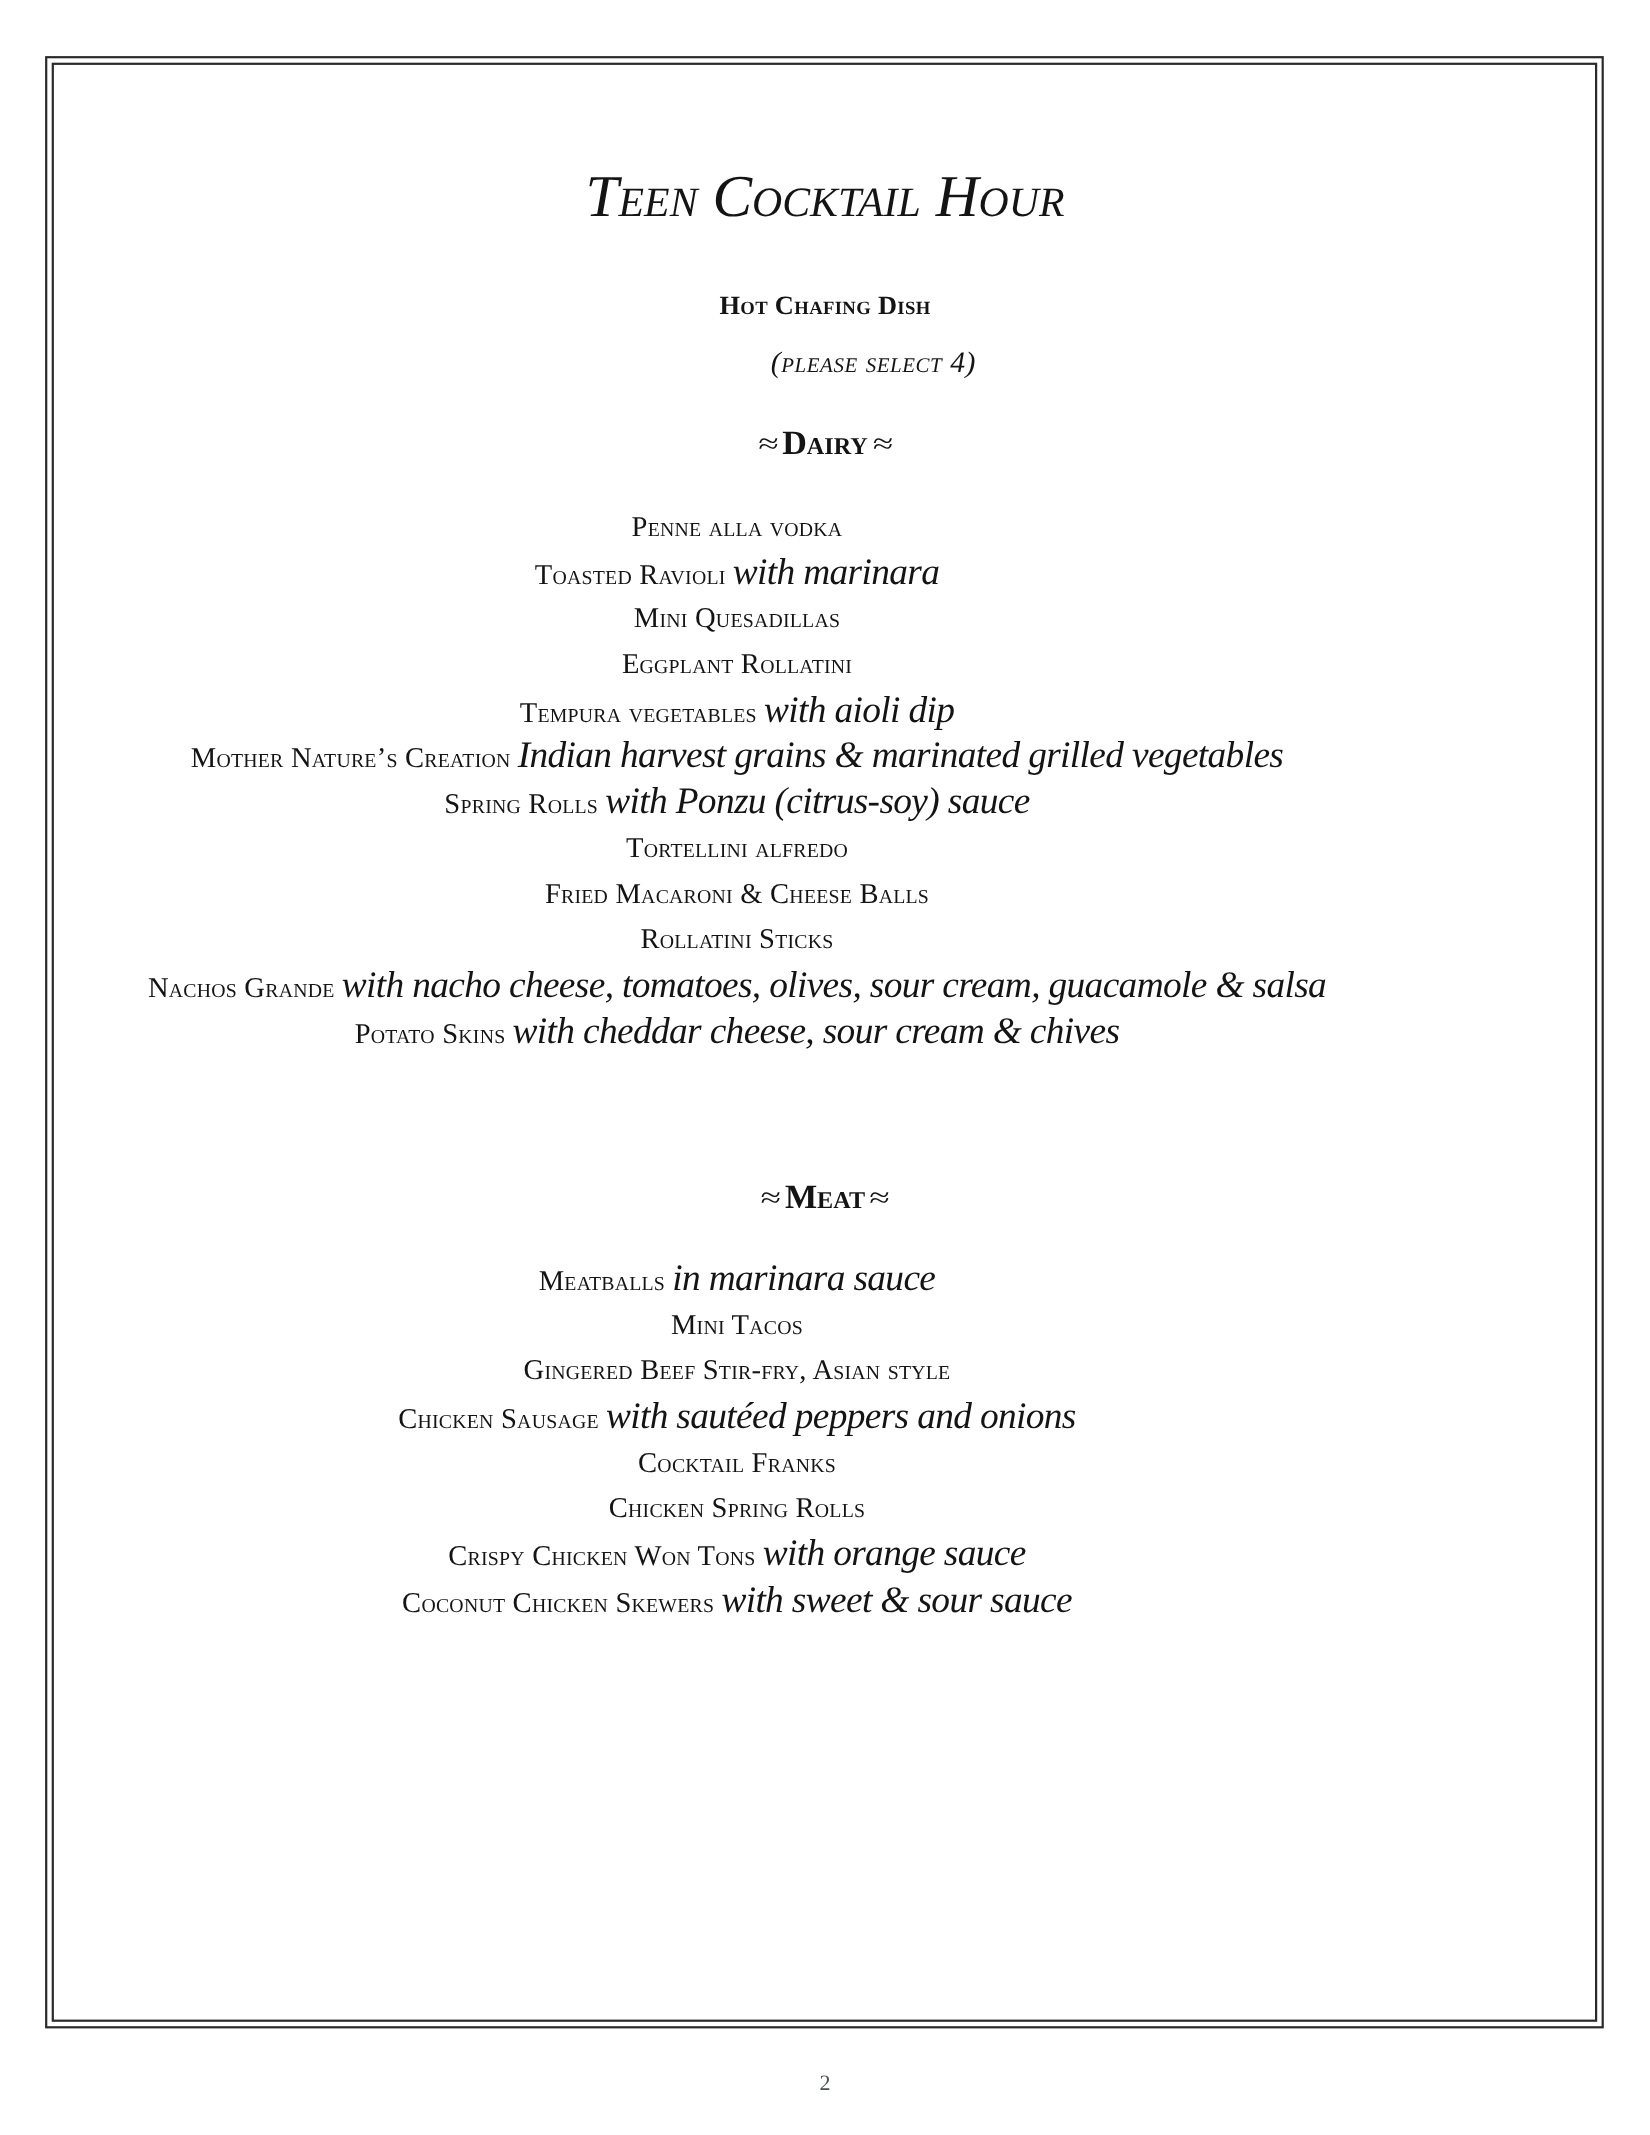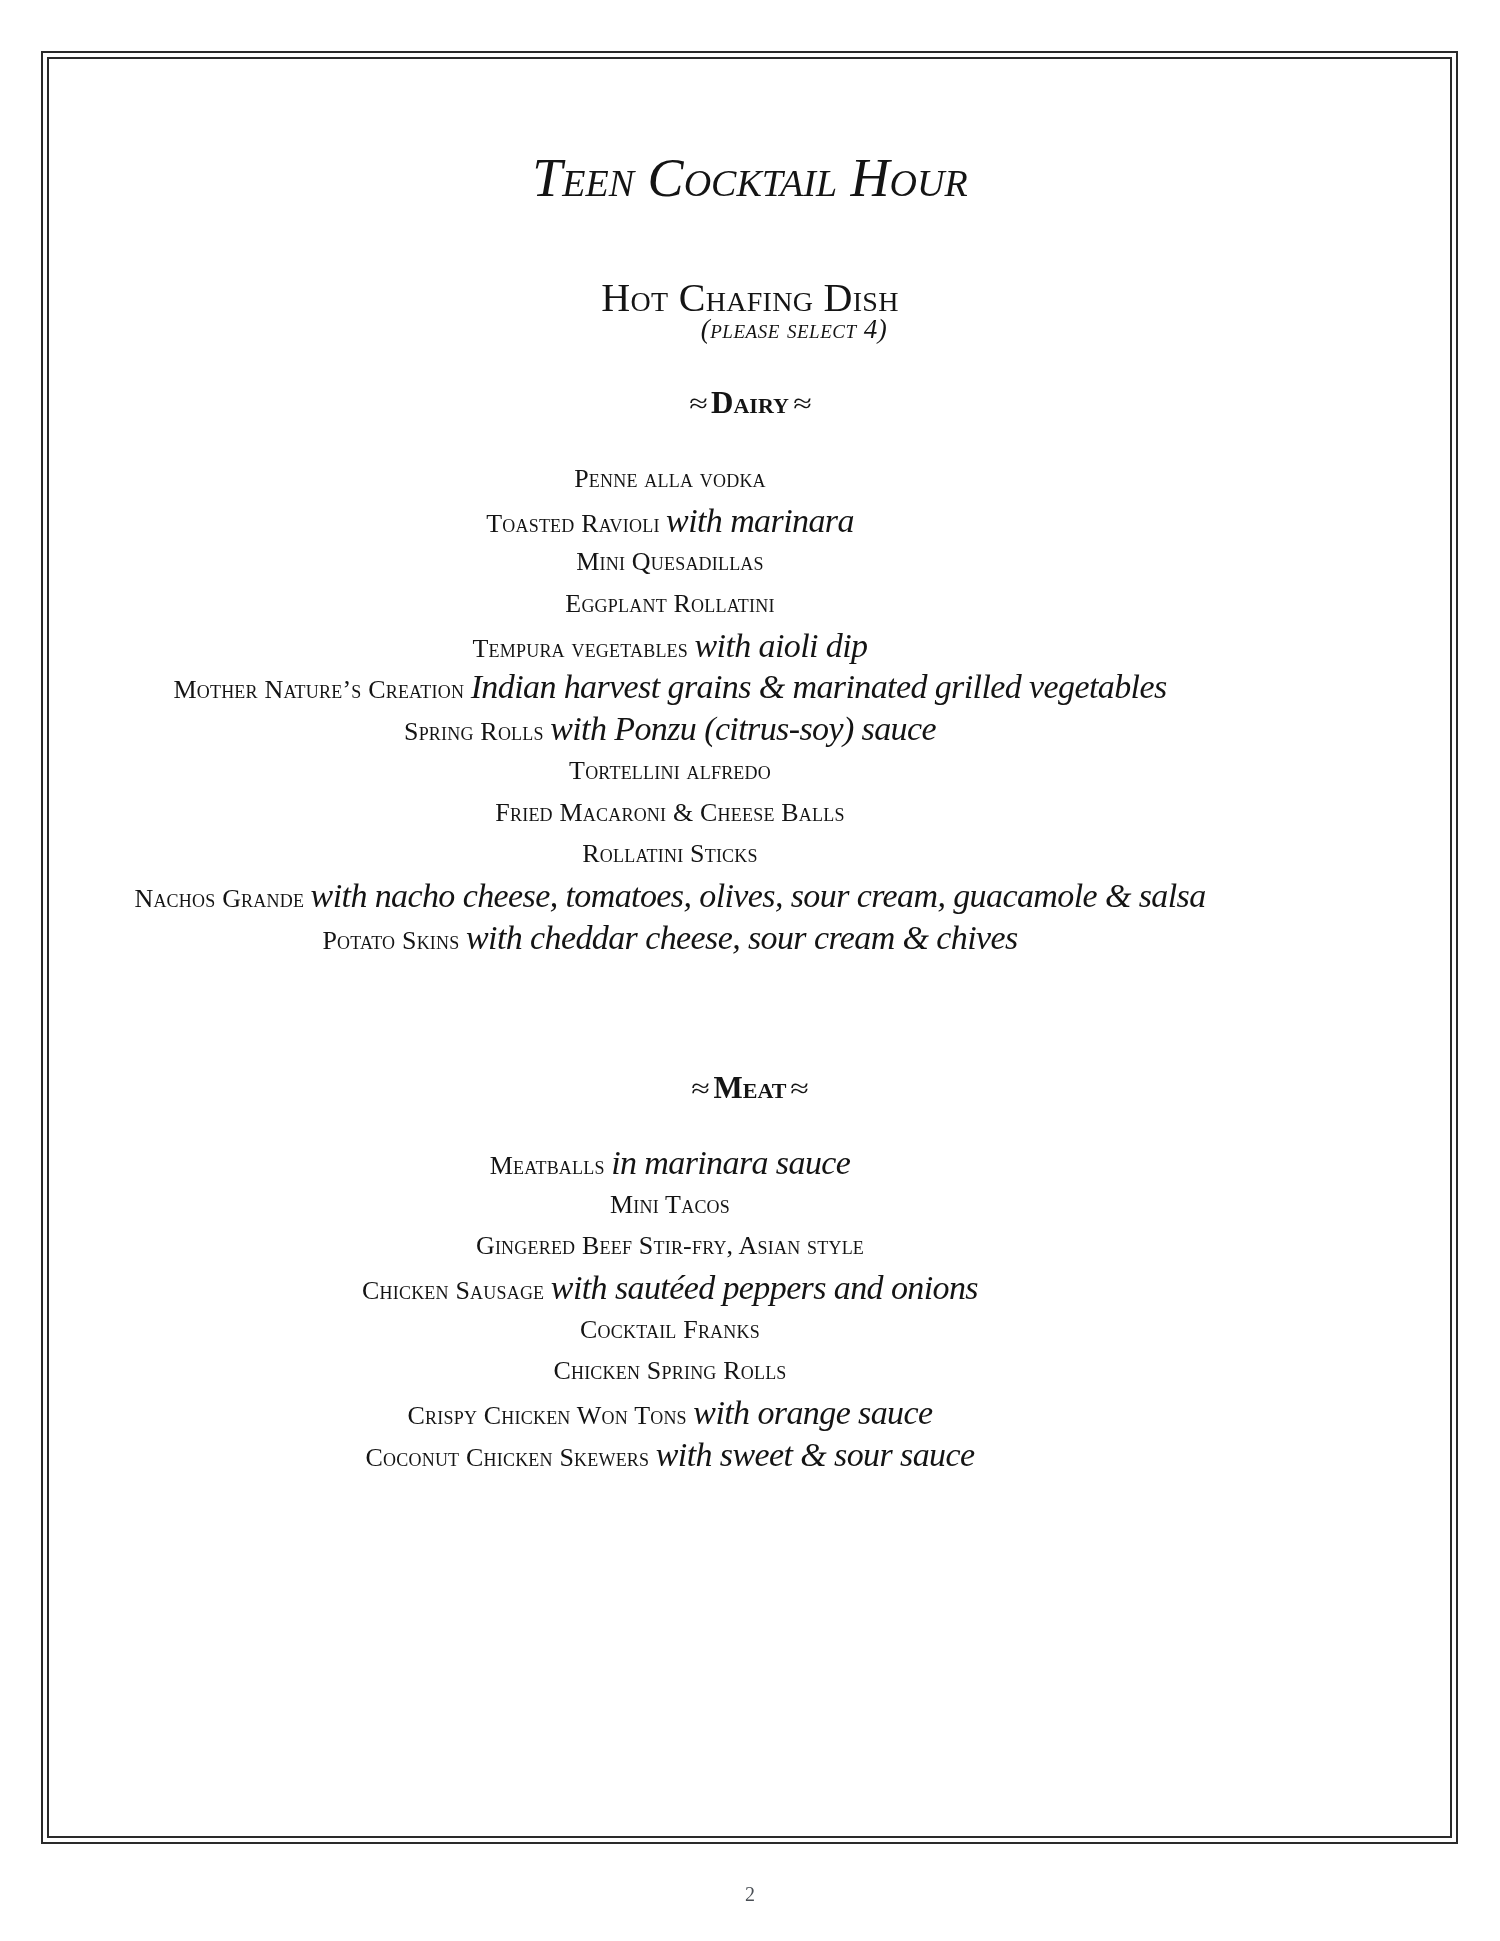--- a/index.html
+++ b/index.html
@@ -5,21 +5,21 @@
   html, body { margin: 0; padding: 0; background: #ffffff; }
   body { width: 1500px; height: 1941px; position: relative; overflow: hidden;
          font-family: "Liberation Serif", "DejaVu Serif", serif; color: #141414; }
   .frame-outer { position: absolute; left: 41px; top: 51px; width: 1417px; height: 1793px;
                  border: 2px solid #2a2a2a; box-sizing: border-box; }
   .frame-inner { position: absolute; left: 47px; top: 57px; width: 1405px; height: 1781px;
                  border: 2px solid #2a2a2a; box-sizing: border-box; }
   .abs { position: absolute; left: 0; width: 1500px; text-align: center; white-space: nowrap; }
   .title { top: 148px; font-size: 54px; font-style: italic; font-variant: small-caps;
            letter-spacing: 0px; line-height: 60px; }
-  .subtitle { top: 276px; font-size: 40px; font-weight: normal; font-variant: small-caps;
+  .subtitle { top: 256px; font-size: 24px; font-weight: bold; font-variant: small-caps;
               line-height: 44px; letter-spacing: 0.3px; }
   .note { top: 313px; font-size: 27px; font-style: italic; font-variant: small-caps;
           line-height: 32px; letter-spacing: 0.5px; padding-left: 44px; }
   .cat-head { font-size: 31px; font-weight: bold; font-variant: small-caps; line-height: 36px; }
   .cat-head .orn { font-weight: normal; font-size: 26px; font-style: italic; display: inline-block;
                    transform: scaleX(1.3); margin: 0 6px; position: relative; top: -1px; }
   .cat-dairy { top: 385px; }
   .cat-meat { top: 1070px; }
   .items { position: absolute; left: 0; width: 1340px; margin: 0; padding: 0; list-style: none;
            text-align: center; }

